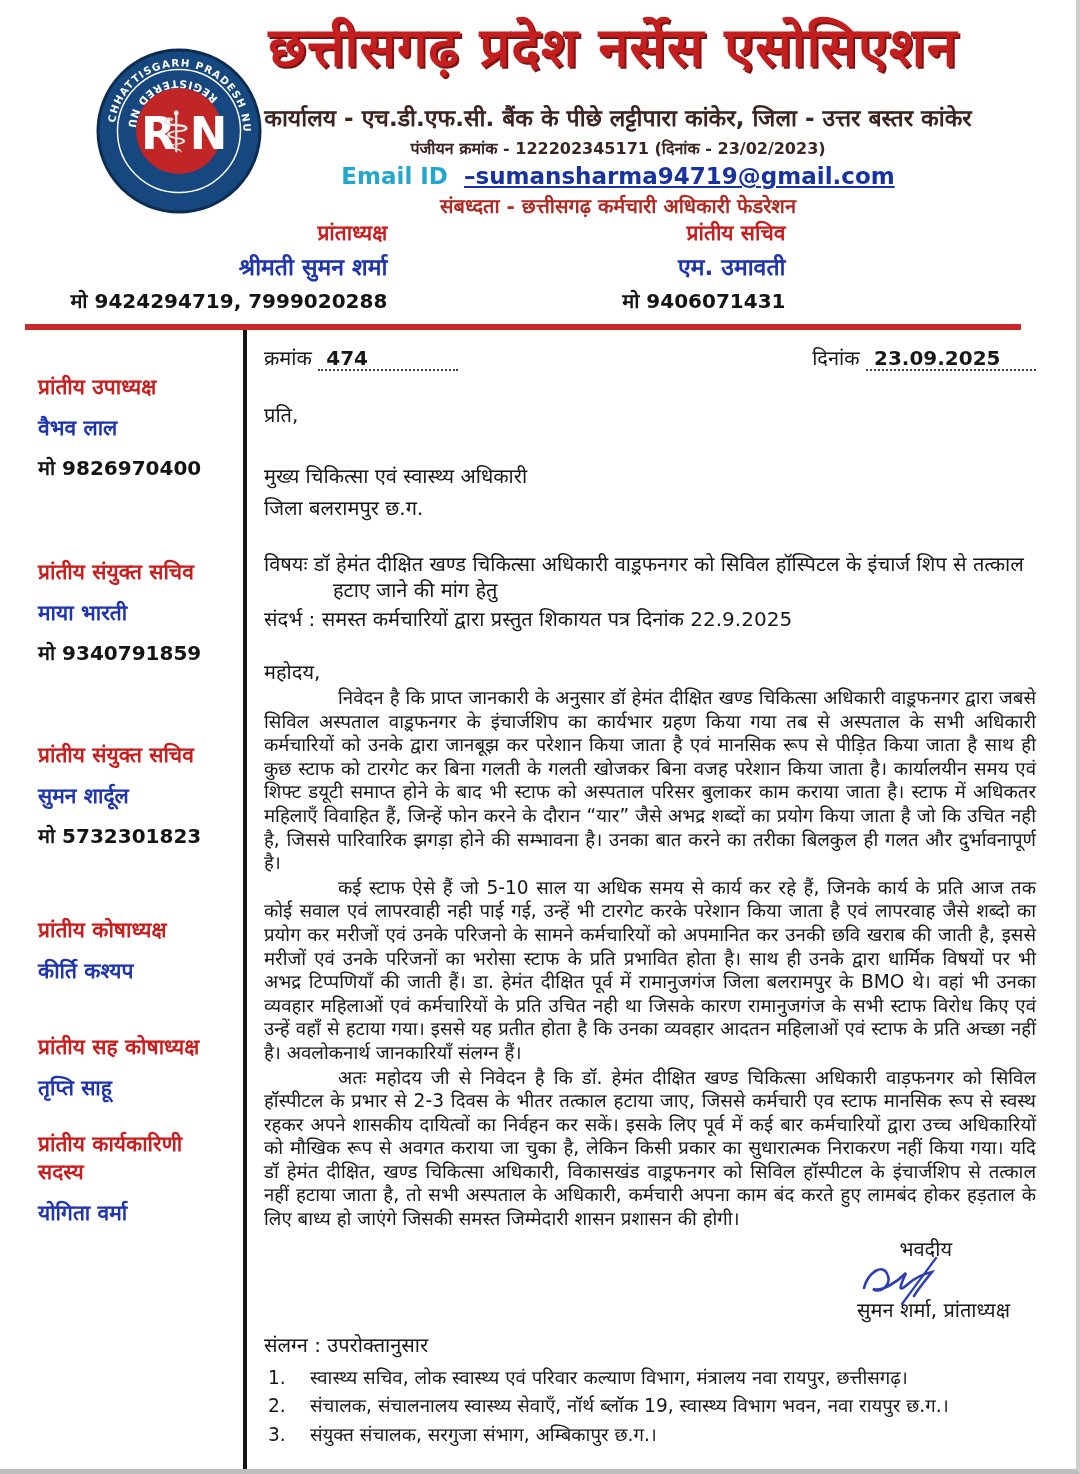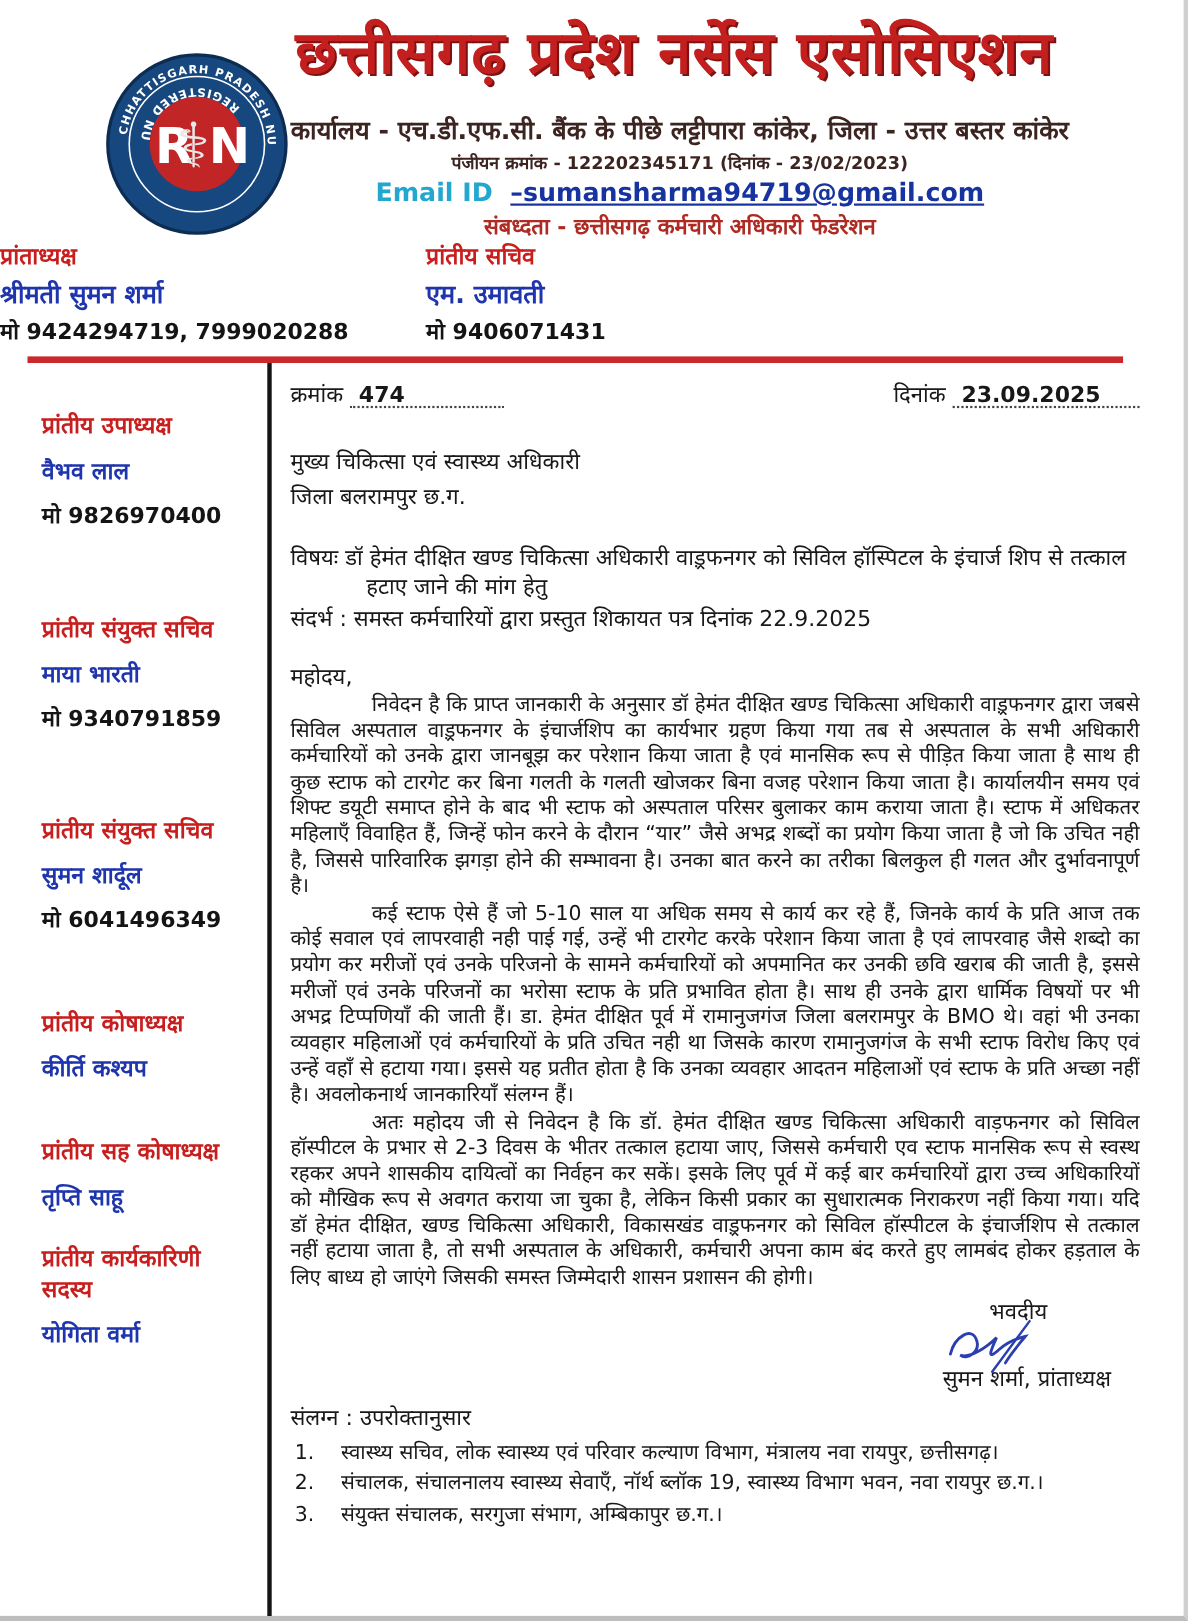--- a/index.html
+++ b/index.html
@@ -17,21 +17,21 @@
     margin-left:150px; font-size:54px; font-weight:800; color:#c41f1f; line-height:1.1;
     text-shadow:2px 2px 0 #7e1212; letter-spacing:1px;
   }
   .office-line { margin-left:160px; margin-top:24px; font-size:23px; font-weight:700; color:#3c2420; }
   .reg-line    { margin-left:160px; margin-top:4px;  font-size:16px; font-weight:700; color:#3c2420; }
   .email-line  { margin-left:160px; margin-top:4px;  font-size:23px; font-weight:800; }
   .email-label { color:#23a7cf; }
   .email-value { color:#16339f; text-decoration:underline; margin-left:8px; }
   .affil-line  { margin-left:160px; margin-top:3px; font-size:20px; font-weight:700; color:#ae2b24; }
   
-  .officers { display:flex; margin-top:4px; text-align:left; }
+  .officers { display:flex; margin-top:4px; text-align:right; }
   .officer.c1 { flex:0 0 36%; }
   .officer.c2 { flex:0 0 27%; }
   .officer.c3 { flex:0 0 37%; }
   .officer .o-title { font-size:21px; font-weight:700; color:#c81e1e; }
   .officer .o-name  { font-size:23px; font-weight:700; color:#1f35ad; margin-top:4px; }
   .officer .o-phone { font-size:20px; font-weight:700; color:#141414; margin-top:5px; }
   .redline { height:6px; background:#c9292b; margin:10px 55px 0 25px; }
   
   .content { display:flex; align-items:stretch; min-height:1164px; }
   .sidebar { flex:0 0 247px; border-right:4px solid #141414; padding:42px 10px 0 38px; }
@@ -133,21 +133,21 @@
         <div class="s-phone">मो  9826970400</div>
       </div>
       <div class="sb-entry g2">
         <div class="s-title">प्रांतीय संयुक्त सचिव</div>
         <div class="s-name">माया भारती</div>
         <div class="s-phone">मो  9340791859</div>
       </div>
       <div class="sb-entry g3">
         <div class="s-title">प्रांतीय संयुक्त सचिव</div>
         <div class="s-name">सुमन शार्दूल</div>
-        <div class="s-phone">मो  6041496349</div>
+        <div class="s-phone">मो  5732301823</div>
       </div>
       <div class="sb-entry g5">
         <div class="s-title">प्रांतीय कोषाध्यक्ष</div>
         <div class="s-name">कीर्ति कश्यप</div>
       </div>
       <div class="sb-entry g6">
         <div class="s-title">प्रांतीय सह कोषाध्यक्ष</div>
         <div class="s-name">तृप्ति साहू</div>
       </div>
       <div class="sb-entry g7">
@@ -162,20 +162,21 @@
         <div>
           <span>क्रमांक</span>
           <span class="fill-dotted fill-num">474</span>
         </div>
         <div>
           <span>दिनांक</span>
           <span class="fill-dotted fill-date">23.09.2025</span>
         </div>
       </div>
 
+      <div class="to-line">प्रति,</div>
       <div class="addr1">मुख्य चिकित्सा एवं स्वास्थ्य अधिकारी</div>
       <div class="addr2">जिला बलरामपुर छ.ग.</div>
 
       <div class="subject">
         <span>विषयः</span>
         <span>डॉ हेमंत दीक्षित खण्ड चिकित्सा अधिकारी वाड़्रफनगर को सिविल हॉस्पिटल के इंचार्ज शिप से तत्काल हटाए जाने की मांग हेतु</span>
       </div>
       <div class="sandarbh">संदर्भ : समस्त कर्मचारियों द्वारा प्रस्तुत शिकायत पत्र दिनांक 22.9.2025</div>
 
       <div class="mahoday">महोदय,</div>

